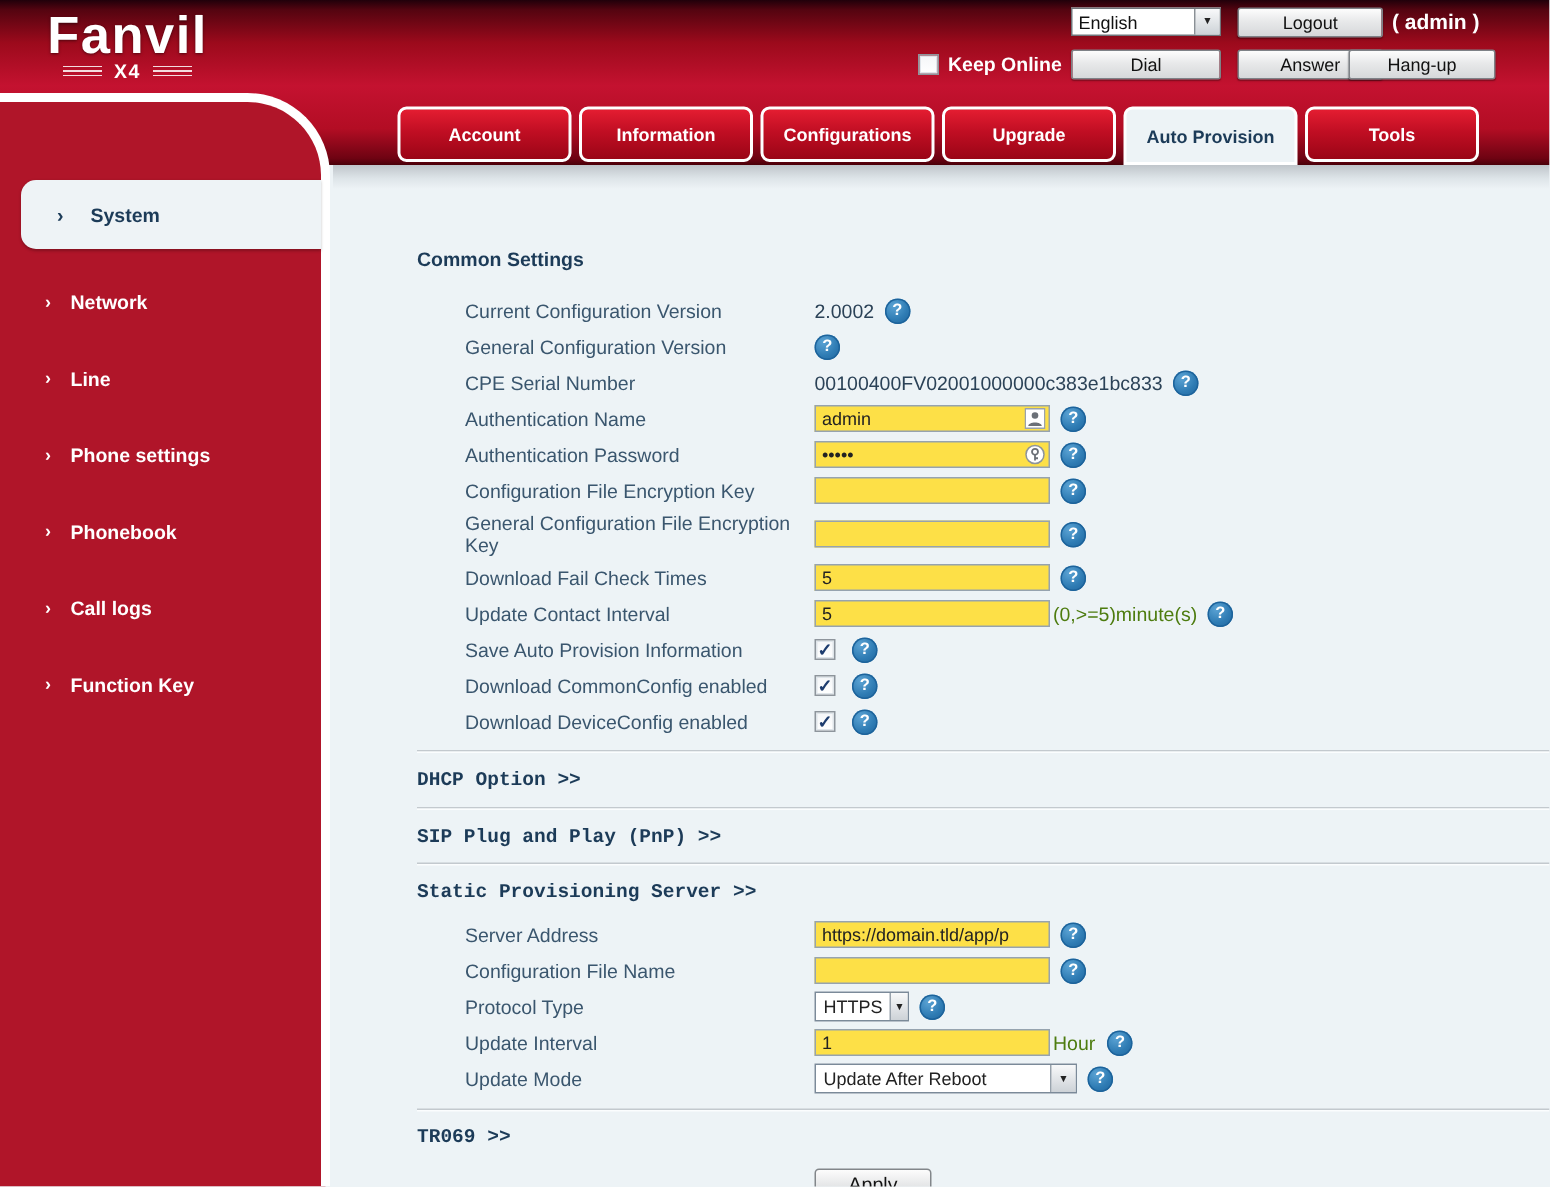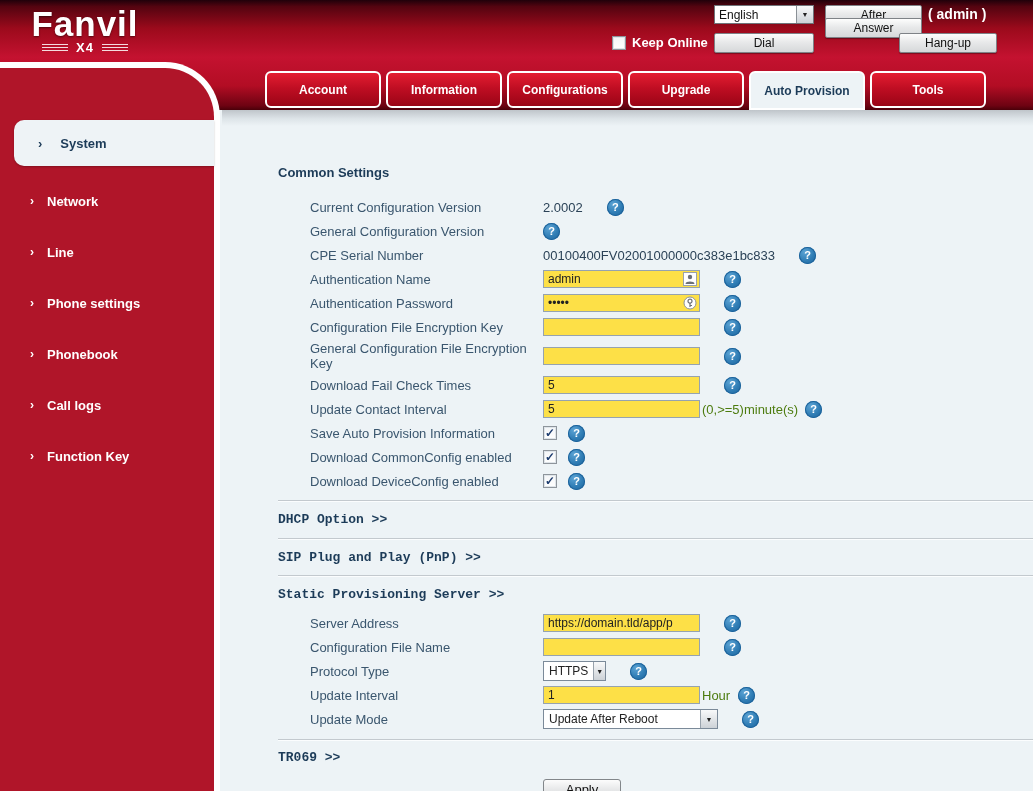--- a/index.html
+++ b/index.html
@@ -56,21 +56,21 @@
   .content { position:absolute; left:222px; top:110px; width:811px; height:608px; background:#edf3f6; z-index:1; }
   .content .band { position:absolute; left:0; top:0; right:0; height:16px;
     background:linear-gradient(180deg,#bfc5ca,#dde4e8 55%,#edf3f6); }
   .main-inner { position:relative; padding:55px 0 0 56px; }
 
   .sect { font-size:13px; font-weight:bold; color:#1c3b58; height:16px; line-height:16px; }
   .rows { margin-top:14px; }
   .row { display:flex; align-items:center; height:24px; padding-left:32px; }
   .row.tall { height:34px; }
   .lbl { width:233px; padding-right:10px; font-size:13px; line-height:15px; color:#3a566e; }
-  .ctr { display:flex; align-items:center; gap:24px; }
+  .ctr { display:flex; align-items:center; gap:7px; }
   .val { font-size:13px; color:#2b4257; }
   .suffix { font-size:13px; color:#4d7c0f; }
 
   .inp { width:157px; height:18px; border:1px solid #96a3af; background:#fde047;
     font-family:"Liberation Sans", sans-serif; font-size:12px; color:#222; padding:1px 4px; }
   .inp-wrap { position:relative; display:inline-flex; }
   .inp-ico { position:absolute; right:3px; top:2px; width:14px; height:14px; }
 
   .help { width:17px; height:17px; border-radius:50%; flex:0 0 17px;
     background:radial-gradient(circle at 35% 30%,#5ba3d4,#2f7cb4 55%,#1d639b);
@@ -110,29 +110,29 @@
         <span class="deco"></span>
         <span class="model">X4</span>
         <span class="deco"></span>
       </div>
     </div>
 
     <div class="lang">
       <span class="lang-txt">English</span>
       <span class="dd-btn">▼</span>
     </div>
-    <div class="hbtn" style="left:825px; top:5px; width:97px;">After</div>
+    <div class="hbtn" style="left:825px; top:5px; width:97px;">Logout</div>
     <div class="admin-badge">( admin )</div>
 
     <div class="keep-online">
       <span class="cb"></span>
       <span class="ko-label">Keep Online</span>
     </div>
     <div class="hbtn" style="left:714px; top:33px; width:100px;">Dial</div>
-    <div class="hbtn" style="left:825px; top:18px; width:97px;">Answer</div>
+    <div class="hbtn" style="left:825px; top:33px; width:97px;">Answer</div>
     <div class="hbtn" style="left:899px; top:33px; width:98px;">Hang-up</div>
 
     <div class="tabs">
       <div class="tab">Account</div>
       <div class="tab">Information</div>
       <div class="tab">Configurations</div>
       <div class="tab">Upgrade</div>
       <div class="tab active">Auto Provision</div>
       <div class="tab">Tools</div>
     </div>

